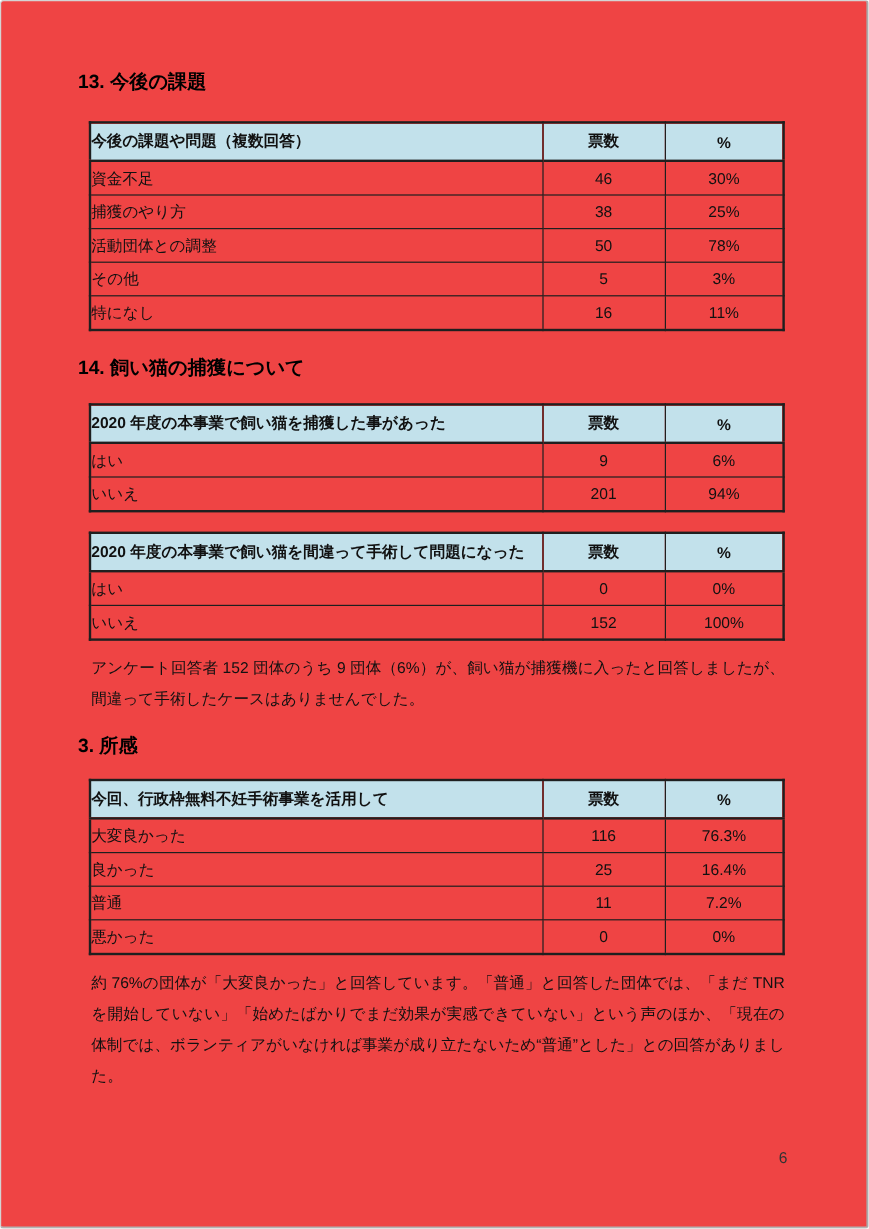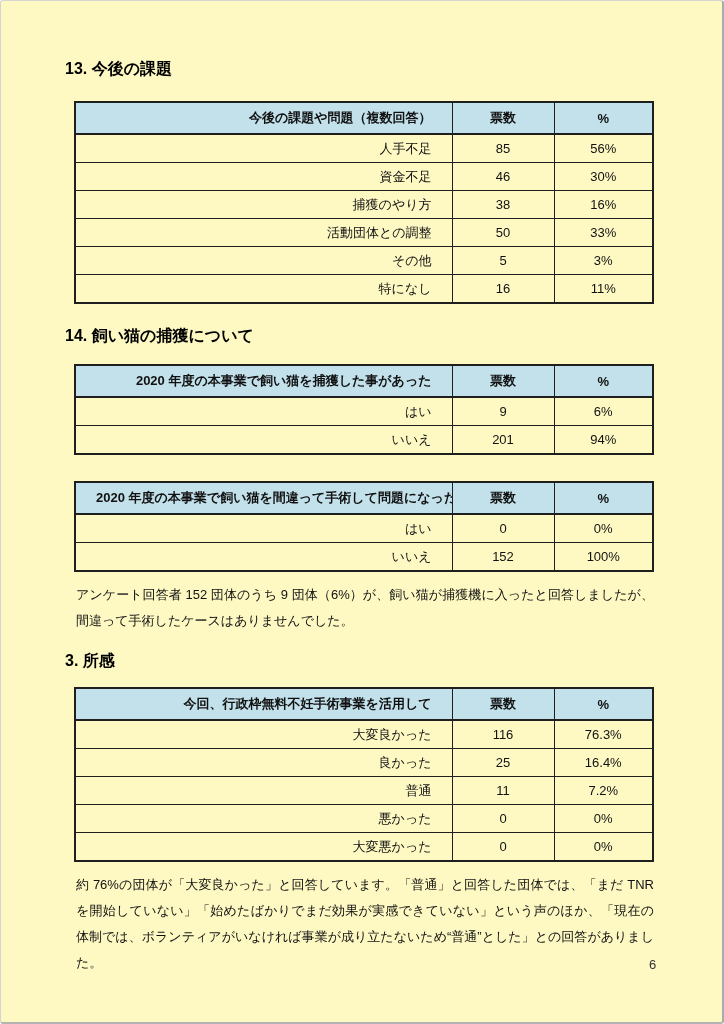--- a/index.html
+++ b/index.html
@@ -5,21 +5,21 @@
   html, body { margin: 0; padding: 0; background: #ffffff; }
   body {
     font-family: "Liberation Sans", "DejaVu Sans", sans-serif;
     width: 724px;
   }
   .page {
     position: relative;
     width: 724px;
     height: 1024px;
     box-sizing: border-box;
-    background: #fef9c3;
+    background: #ef4444;
     border: 1px solid #d4d4d4;
     border-right: 2px solid #aaaaaa;
     border-bottom: 2px solid #b3b3b3;
     border-radius: 3px;
     overflow: hidden;
   }
   .content { padding: 57px 73px 0 73px; }
 
   .section-heading {
     font-size: 16px;
@@ -45,23 +45,23 @@
     overflow: hidden;
     white-space: nowrap;
   }
   table.data-table thead th {
     background: #c2e1eb;
     height: 30px;
     font-weight: 700;
     border-bottom: 2px solid #1f1f1f;
   }
   table.data-table tbody td { height: 27px; font-weight: 400; }
-  .cell-label { text-align: right; padding: 0 20px; }
+  .cell-label { text-align: left; padding: 0 0; }
   .cell-num { text-align: center; padding: 0 4px; }
-  .gap-top { margin-top: 26px; }
+  .gap-top { margin-top: 16px; }
 
   .para {
     width: 578px;
     margin: 10px 0 0 2px;
     font-size: 13px;
     line-height: 26px;
     color: #111111;
     text-align: justify;
   }
   .page-number {
@@ -88,38 +88,33 @@
         </colgroup>
       <thead>
         <tr>
           <th class="cell-label">今後の課題や問題（複数回答）</th>
           <th class="cell-num">票数</th>
           <th class="cell-num">%</th>
         </tr>
       </thead>
       <tbody>
         <tr>
-          <td class="cell-label">人手不足</td>
-          <td class="cell-num">85</td>
-          <td class="cell-num">56%</td>
-        </tr>
-        <tr>
           <td class="cell-label">資金不足</td>
           <td class="cell-num">46</td>
           <td class="cell-num">30%</td>
         </tr>
         <tr>
           <td class="cell-label">捕獲のやり方</td>
           <td class="cell-num">38</td>
-          <td class="cell-num">16%</td>
+          <td class="cell-num">25%</td>
         </tr>
         <tr>
           <td class="cell-label">活動団体との調整</td>
           <td class="cell-num">50</td>
-          <td class="cell-num">33%</td>
+          <td class="cell-num">78%</td>
         </tr>
         <tr>
           <td class="cell-label">その他</td>
           <td class="cell-num">5</td>
           <td class="cell-num">3%</td>
         </tr>
         <tr>
           <td class="cell-label">特になし</td>
           <td class="cell-num">16</td>
           <td class="cell-num">11%</td>
@@ -214,25 +209,20 @@
         <tr>
           <td class="cell-label">普通</td>
           <td class="cell-num">11</td>
           <td class="cell-num">7.2%</td>
         </tr>
         <tr>
           <td class="cell-label">悪かった</td>
           <td class="cell-num">0</td>
           <td class="cell-num">0%</td>
         </tr>
-        <tr>
-          <td class="cell-label">大変悪かった</td>
-          <td class="cell-num">0</td>
-          <td class="cell-num">0%</td>
-        </tr>
       </tbody>
     </table>
 
     <p class="para">約 76%の団体が「大変良かった」と回答しています。「普通」と回答した団体では、「まだ TNR を開始していない」「始めたばかりでまだ効果が実感できていない」という声のほか、「現在の体制では、ボランティアがいなければ事業が成り立たないため“普通”とした」との回答がありました。</p>
 
   </div>
 
   <div class="page-number">6</div>
 </div>
 

